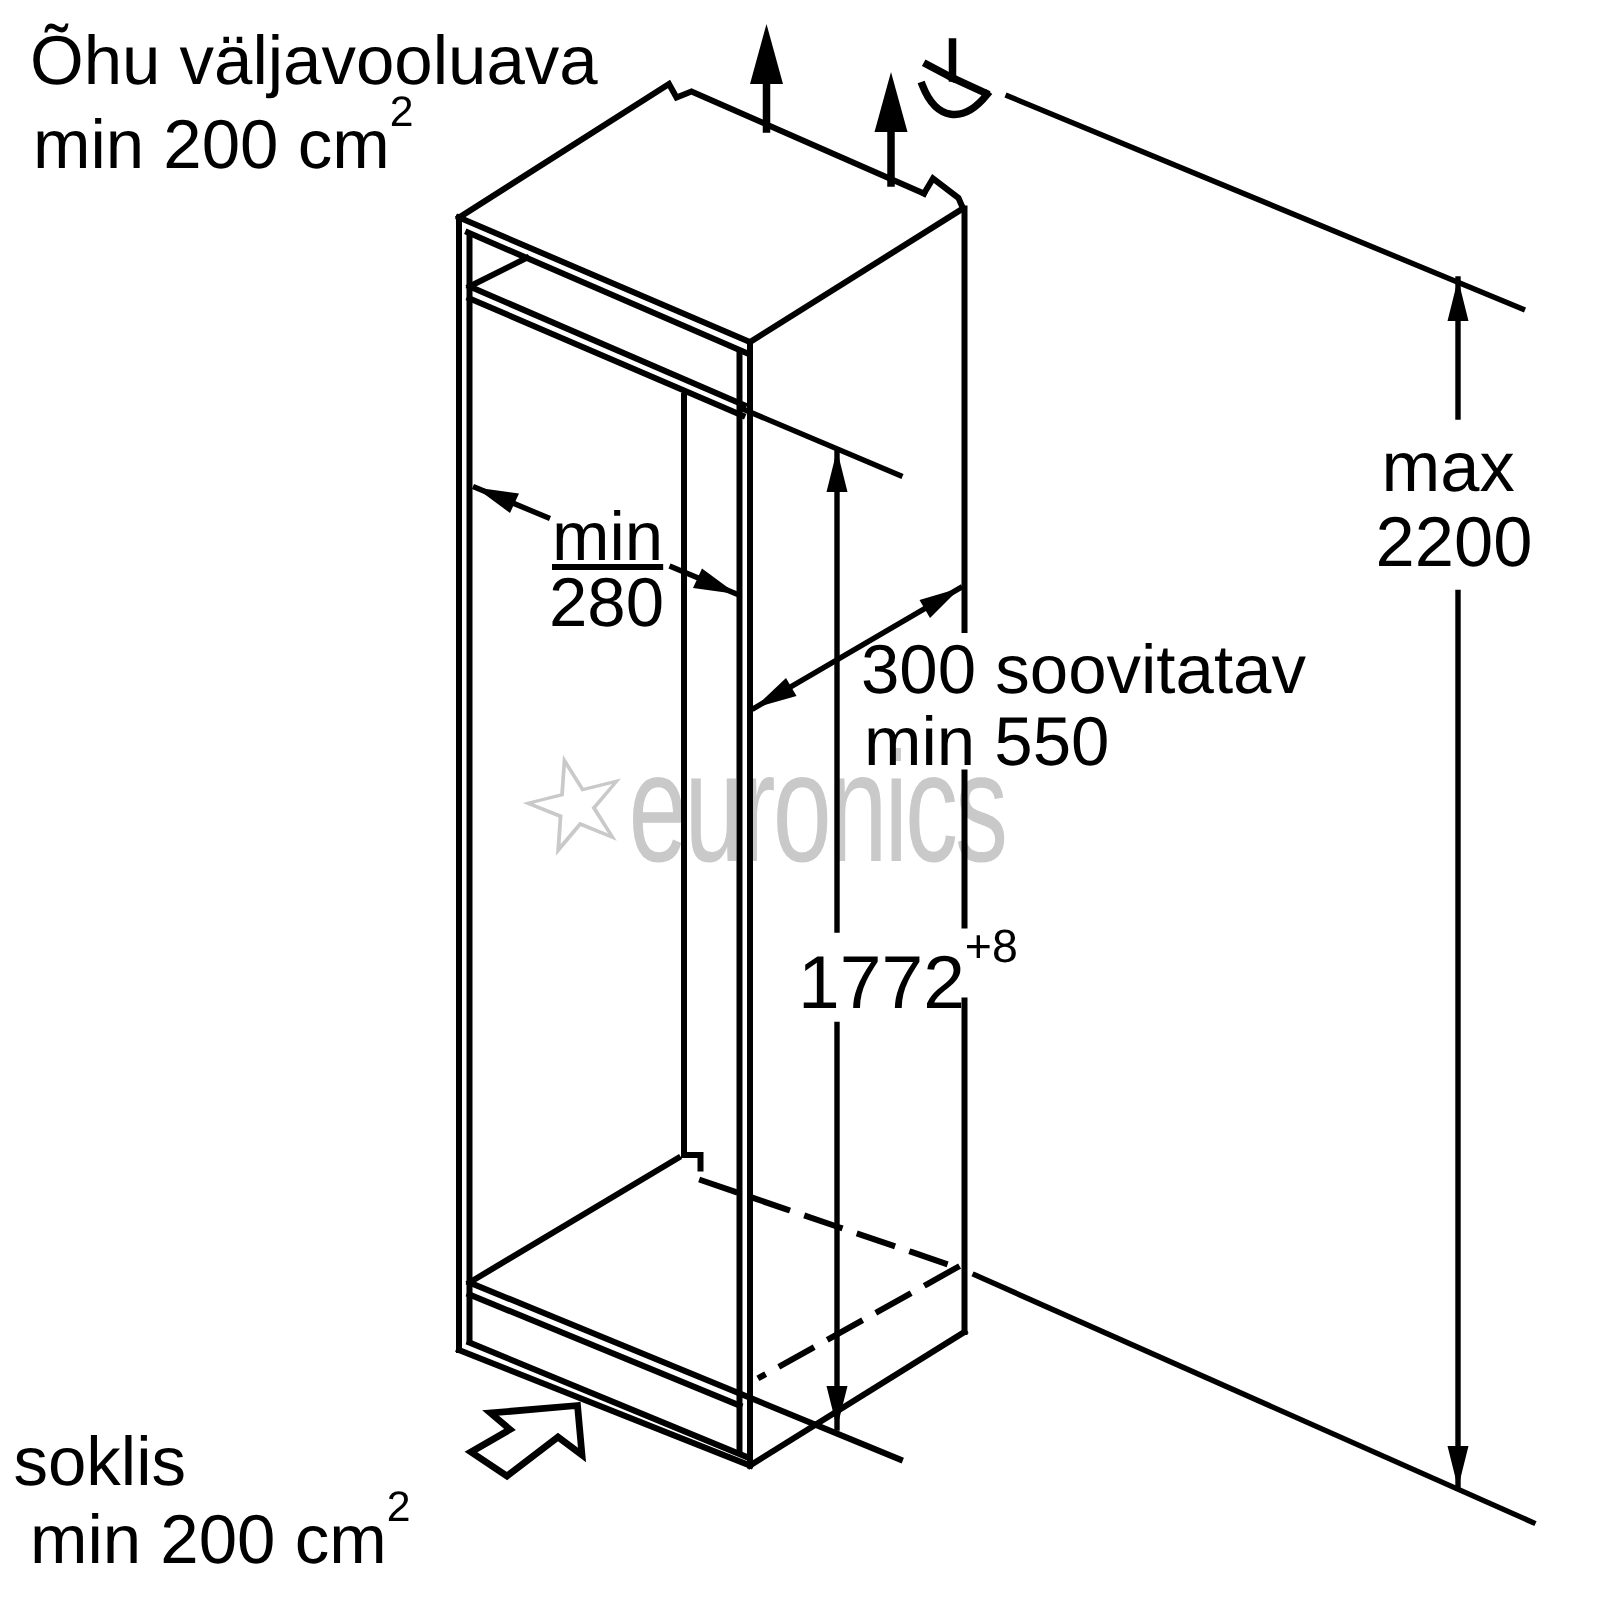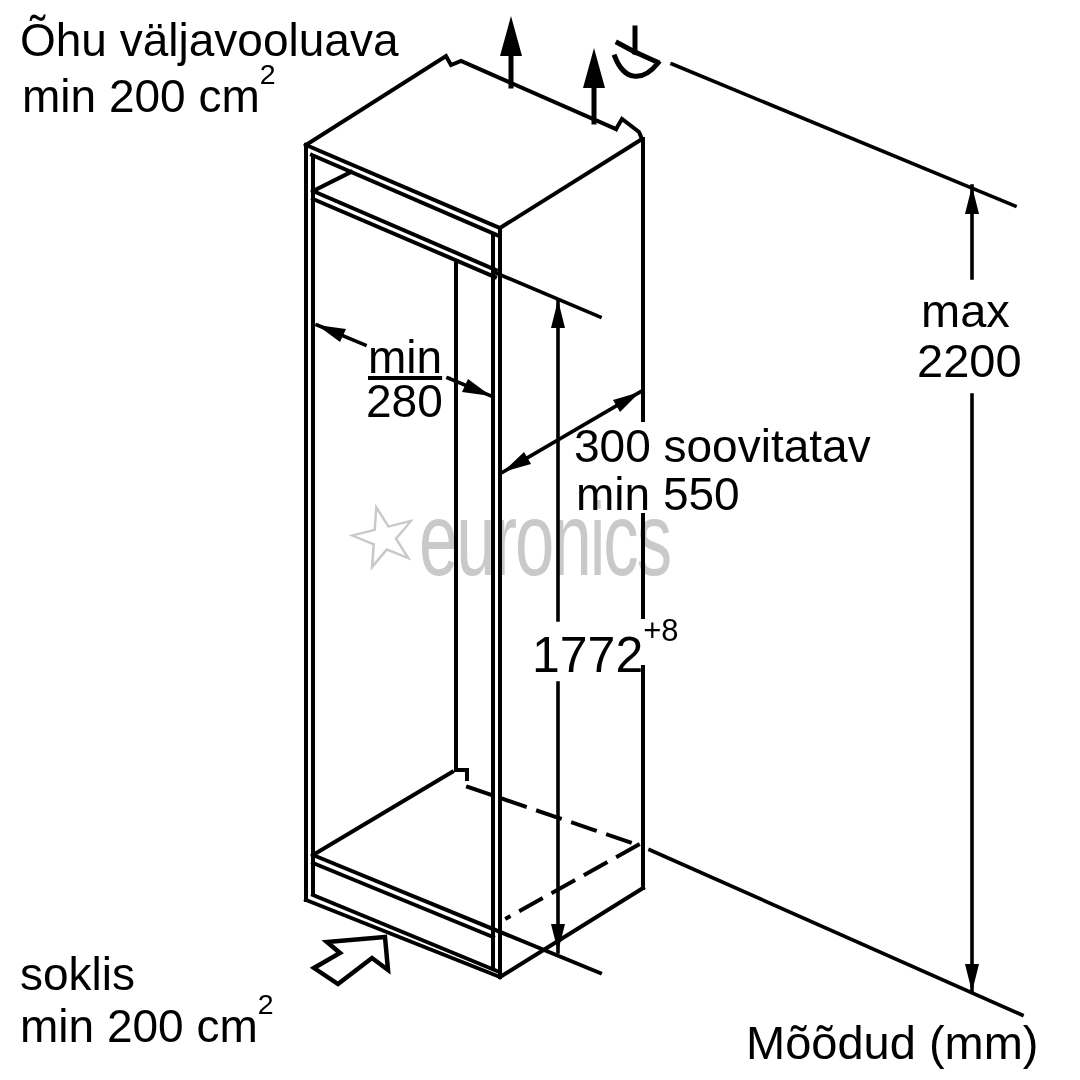--- a/index.html
+++ b/index.html
@@ -133,19 +133,18 @@
     <div class="lbl f47" style="left:917px;top:334px;text-align:center;">2200</div>
 
     <div class="lbl f46" style="left:368px;top:331px;text-decoration:underline;">min</div>
     <div class="lbl f46" style="left:366px;top:375px;">280</div>
 
     <div class="lbl f46" style="left:574px;top:420px;">300 soovitatav</div>
     <div class="lbl f46" style="left:576px;top:468px;">min 550</div>
 
     <div class="lbl f50" style="left:502px;top:626px;"><span>1772</span><sup class="s">+8</sup></div>
 
-    <div class="lbl f46" style="left:20px;top:948px;">soklis</div>
+    <div class="lbl f46" style="left:9px;top:948px;">soklis</div>
     <div class="lbl f46" style="left:20px;top:1000px;"><span>min 200 cm</span><sup class="s">2</sup></div>
 
-    <div class="lbl f47" style="left:746px;top:1016px;">Mõõdud (mm)</div>
   </div>
 
 </div>
 
 </body></html>

